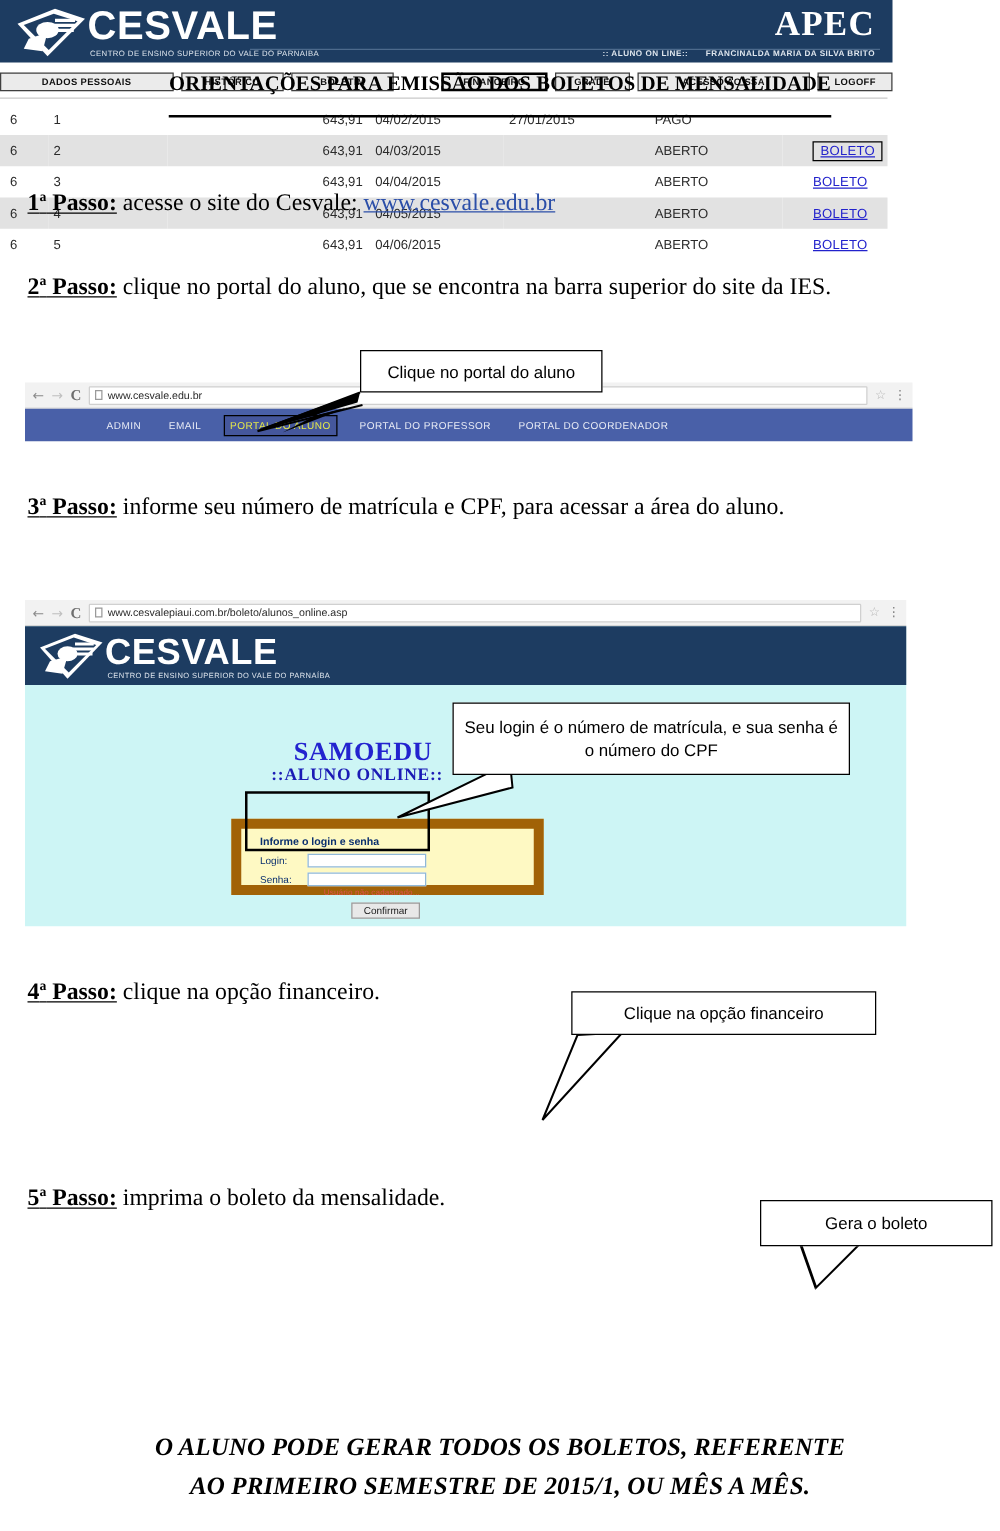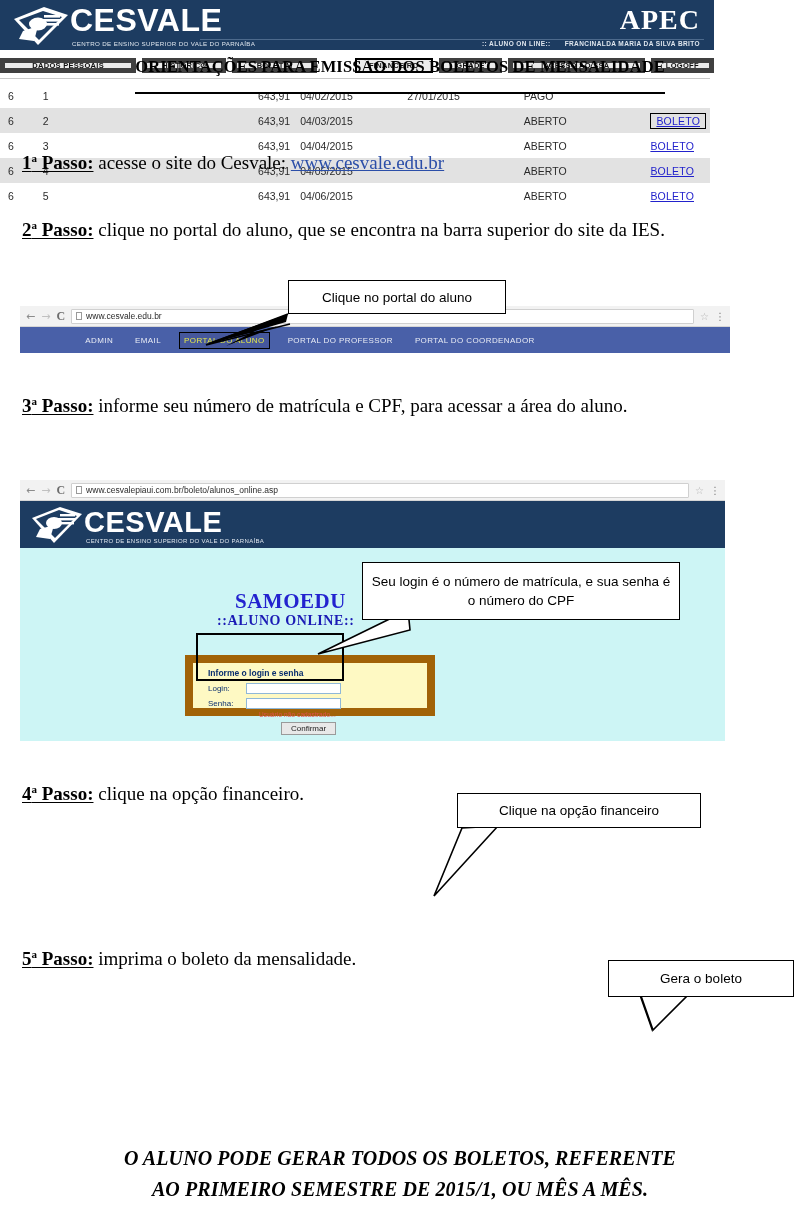--- a/index.html
+++ b/index.html
@@ -186,21 +186,21 @@
   .apec-status span {
     font-family:"Liberation Sans", sans-serif;
     font-size:6.5px; color:#dfe6ee; letter-spacing:.4px; font-weight:bold;
   }
   .apec-nav {
     height:22px; margin-top:4px;
     display:flex; align-items:center; gap:6px;
   }
   .apec-nav .btn {
     flex:1; height:15px;
-    border:5px solid #404040; background:#ebebeb;
+    border:1px solid #404040; background:#ebebeb;
     display:flex; align-items:center; justify-content:center;
     font-family:"Liberation Sans", sans-serif;
     font-size:7.5px; font-weight:bold; color:#111; letter-spacing:.3px;
     white-space:nowrap;
   }
   .apec-nav .btn.wide { flex:1.7; }
   .apec-nav .btn.narrow { flex:.72; }
   .apec-nav .btn.active { border:2px solid #000; background:#ebebeb;margin-left:32px; }
 
   
@@ -236,21 +236,21 @@
   </div>
 
   <div class="step step1">
     <span class="lbl">1<sup>a</sup> Passo:</span><span> acesse o site do Cesvale: </span><a class="link-blue" href="#">www.cesvale.edu.br</a>
   </div>
 
   <div class="step step2">
     <span class="lbl">2<sup>a</sup> Passo:</span><span> clique no portal do aluno, que se encontra na barra superior do site da IES.</span>
   </div>
 
-  <div class="callout" style="left:288px; top:280px; width:218px; height:34px;">
+  <div class="callout" style="left:288px; top:280px; width:194px; height:34px;">
     <span>Clique no portal do aluno</span>
   </div>
   <svg class="callout-tail" style="left:20px; top:310px; width:300px; height:44px;" viewBox="0 0 300 44">
     <polygon points="268,4 206,36 258,16 185,34" fill="#000"></polygon>
     <polygon points="268,4 187,35 266,12" fill="#000"></polygon>
     <polyline points="268,4 186,35 270,14" fill="none" stroke="#000" stroke-width="1.6"></polyline>
   </svg>
 
   <div class="browser" id="shot1">
     <div class="chrome-bar">

